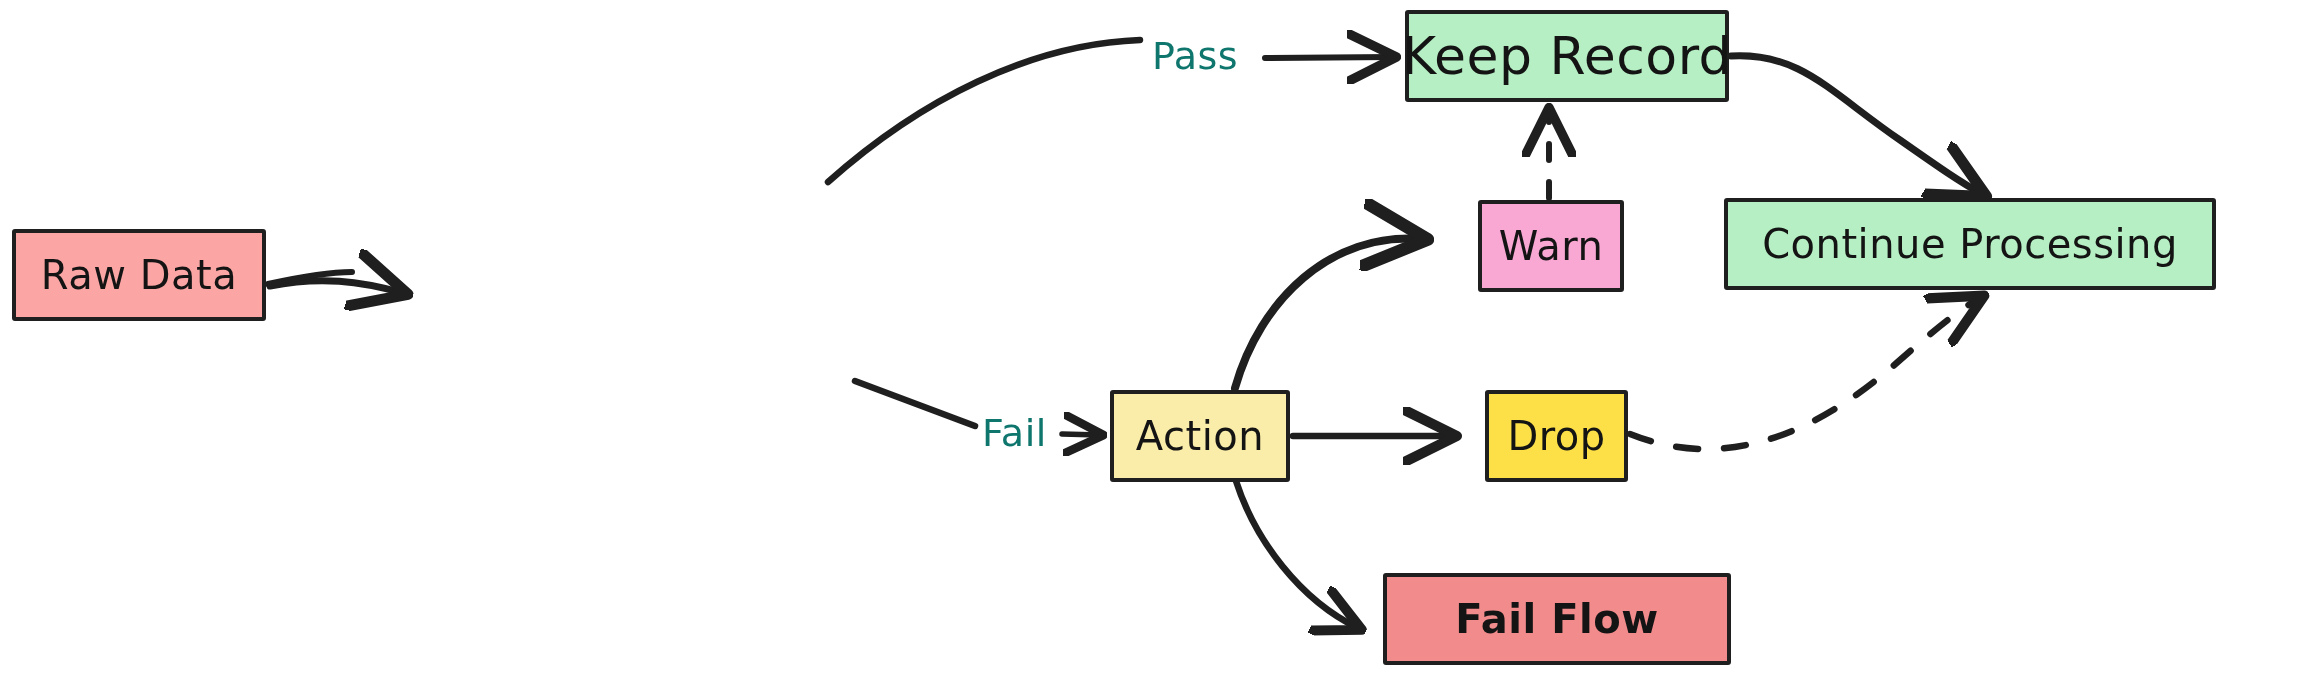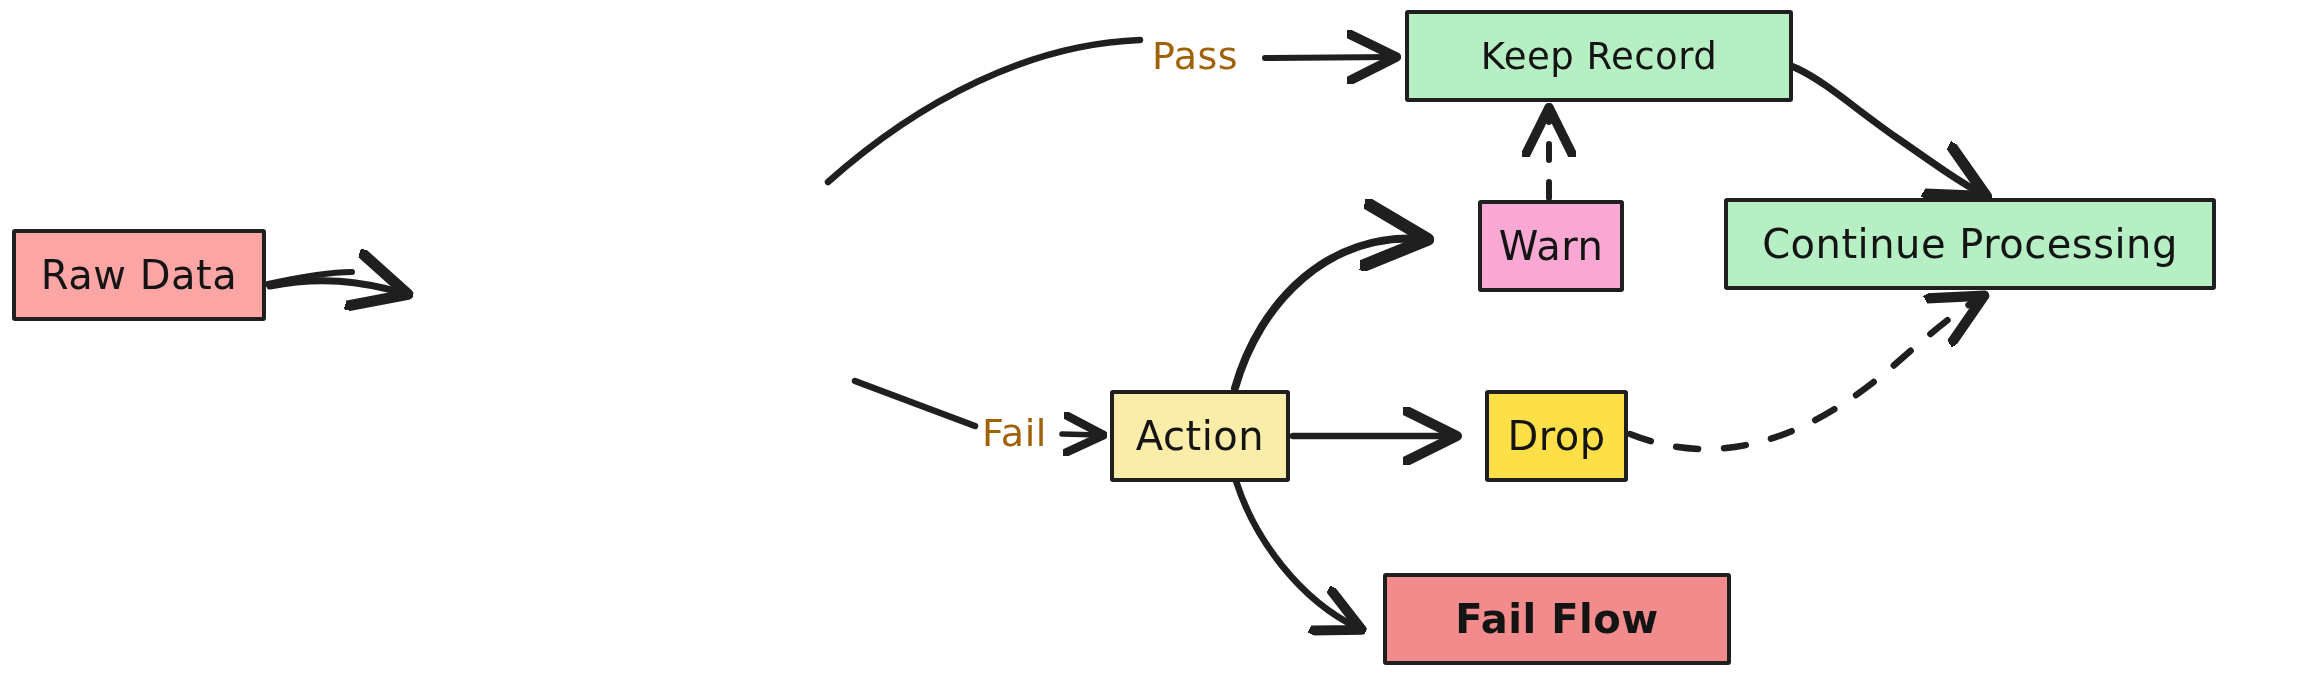--- a/index.html
+++ b/index.html
@@ -57,21 +57,21 @@
     display: flex;
     align-items: center;
     justify-content: center;
     color: #141414;
     letter-spacing: 0.5px;
     z-index: 3;
     pointer-events: none;
   }
   .edge-label {
     position: absolute;
-    color: #a16207;
+    color: #0f766e;
     font-family: "DejaVu Sans", sans-serif;
     white-space: nowrap;
     letter-spacing: 0.5px;
     z-index: 4;
   }
 </style>
 </head>
 <body>
 
 <div id="canvas">
@@ -130,21 +130,21 @@
     <g>
       <path d="M1630,434 C 1720,470 1810,440 1900,360 C 1940,325 1962,308 1980,298" fill="none" stroke="#1f1f1f" stroke-width="6.5" stroke-linecap="round" stroke-dasharray="22 26" marker-end="url(#arrowOpen)"></path>
     </g>
   </svg>
 
   <div class="node" style="left:12px; top:229px; width:254px; height:92px; background:#fca5a5; font-size:40px;">
     <span class="node-label">Raw Data</span>
   </div>
 
 
-  <div class="node" style="left:1405px; top:10px; width:388px; height:92px; background:#B6EFC3; font-size:37px;">
+  <div class="node" style="left:1405px; top:10px; width:324px; height:92px; background:#B6EFC3; font-size:52px;">
     <span class="node-label">Keep Record</span>
   </div>
 
   <div class="node" style="left:1478px; top:200px; width:146px; height:92px; background:#f9a8d4; font-size:40px;">
     <span class="node-label">Warn</span>
   </div>
 
   <div class="node" style="left:1485px; top:390px; width:143px; height:92px; background:#fde047; font-size:40px;">
     <span class="node-label">Drop</span>
   </div>

